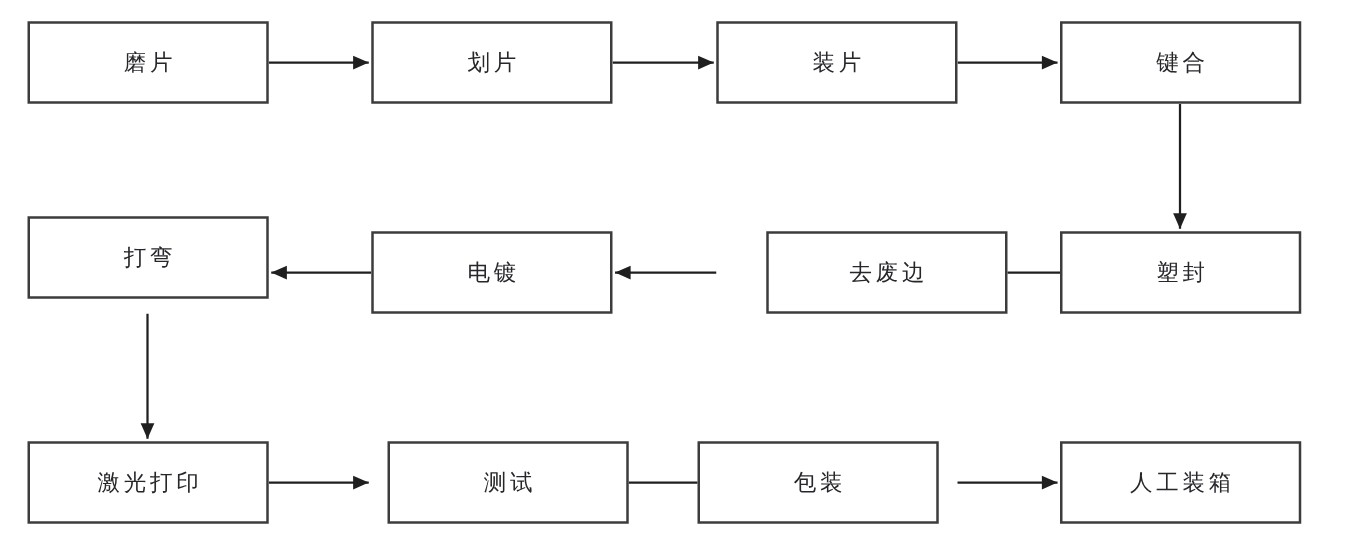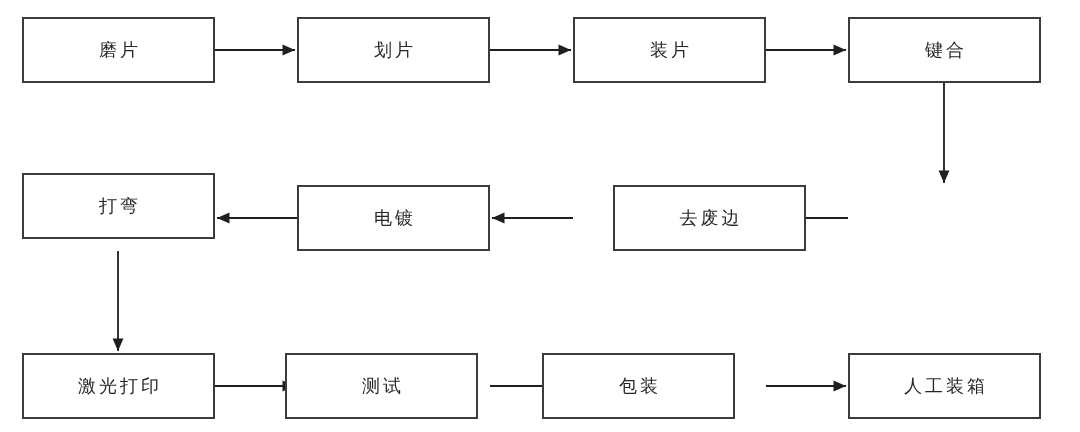--- a/index.html
+++ b/index.html
@@ -87,27 +87,30 @@
 
   <div class="node" style="left:22px; top:173px;">
     <span class="node-label">打弯</span>
   </div>
   <div class="node" style="left:297px; top:185px;">
     <span class="node-label">电镀</span>
   </div>
   <div class="node" style="left:573px; top:185px;margin-left:40px;">
     <span class="node-label">去废边</span>
   </div>
+  <div class="node" style="left:848px; top:185px;">
+    <span class="node-label">塑封</span>
+  </div>
 
   <div class="node" style="left:22px; top:353px;text-align:right;">
     <span class="node-label">激光打印</span>
   </div>
-  <div class="node" style="left:285px; top:353px;">
+  <div class="node" style="left:310px; top:353px;">
     <span class="node-label">测试</span>
   </div>
-  <div class="node" style="left:542px; top:353px;align-items:center;">
+  <div class="node" style="left:558px; top:353px;align-items:center;">
     <span class="node-label">包装</span>
   </div>
   <div class="node" style="left:848px; top:353px;align-items:center;">
     <span class="node-label">人工装箱</span>
   </div>
 
 </div>
 
 </body></html>

